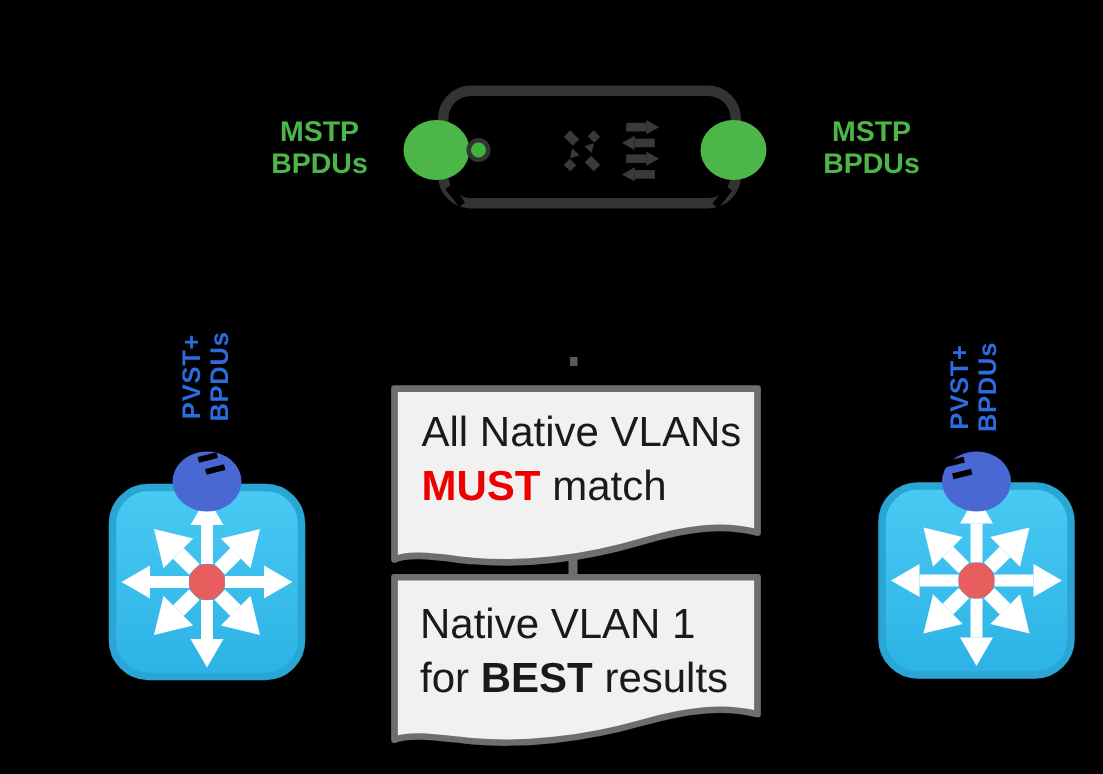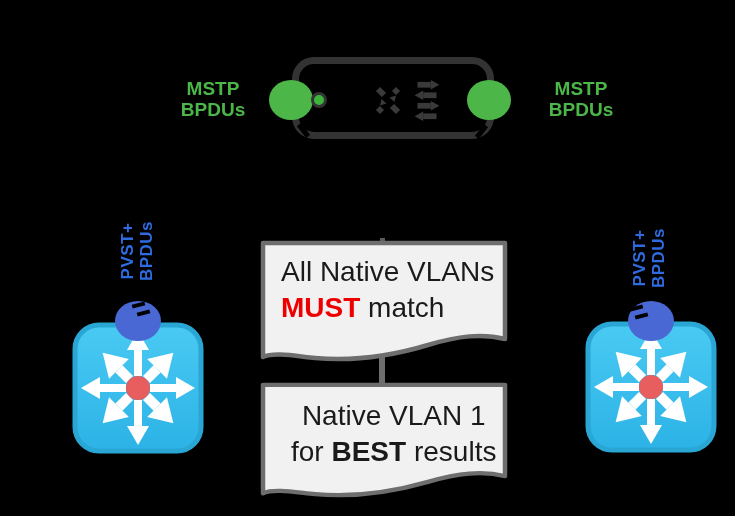--- a/index.html
+++ b/index.html
@@ -177,33 +177,33 @@
   <div class="abs port-blue" style="left:600px;top:301px;"></div>
 
   <div class="abs dash" style="left:104px;top:303px;"></div>
   <div class="abs dash" style="left:109px;top:311px;"></div>
   <div class="abs dash" style="left:602px;top:306px;"></div>
   <div class="abs dash" style="left:607px;top:314px;"></div>
 
   <div class="abs" style="left:352px;top:238px;width:5px;height:6px;background:#5A5A5A;"></div>
   <div class="abs connector" style="left:351px;top:350px;width:6px;height:38px;"></div>
 
-  <div class="abs" style="left:232px;top:240px;width:248px;height:122px;">
+  <div class="abs" style="left:232px;top:256px;width:248px;height:122px;">
     <svg width="248" height="122" viewBox="0 0 248 122">
       <path d="M3,3 L245,3 L245,99 C222,93 198,96 168,105 C128,117 88,121 55,118 C35,116 14,112 3,117 Z" fill="#F1F1F1" stroke="#6E6E6E" stroke-width="4.5" stroke-linejoin="round"></path>
     </svg>
     <div class="abs callout-text" style="left:21px;top:14px;">
       <div>All Native VLANs</div>
       <div><span class="em-red">MUST</span><span> match</span></div>
     </div>
   </div>
 
   <div class="abs" style="left:232px;top:382px;width:248px;height:116px;">
     <svg width="248" height="116" viewBox="0 0 248 122" preserveAspectRatio="none">
       <path d="M3,3 L245,3 L245,99 C222,93 198,96 168,105 C128,117 88,121 55,118 C35,116 14,112 3,117 Z" fill="#F1F1F1" stroke="#6E6E6E" stroke-width="4.5" stroke-linejoin="round"></path>
     </svg>
-    <div class="abs callout-text" style="left:31px;top:16px;text-align:center;">
+    <div class="abs callout-text" style="left:20px;top:16px;">
       <div>Native VLAN 1</div>
       <div><span>for </span><span class="em-bold">BEST</span><span> results</span></div>
     </div>
   </div>
 
 </div>
 
 </body></html>

